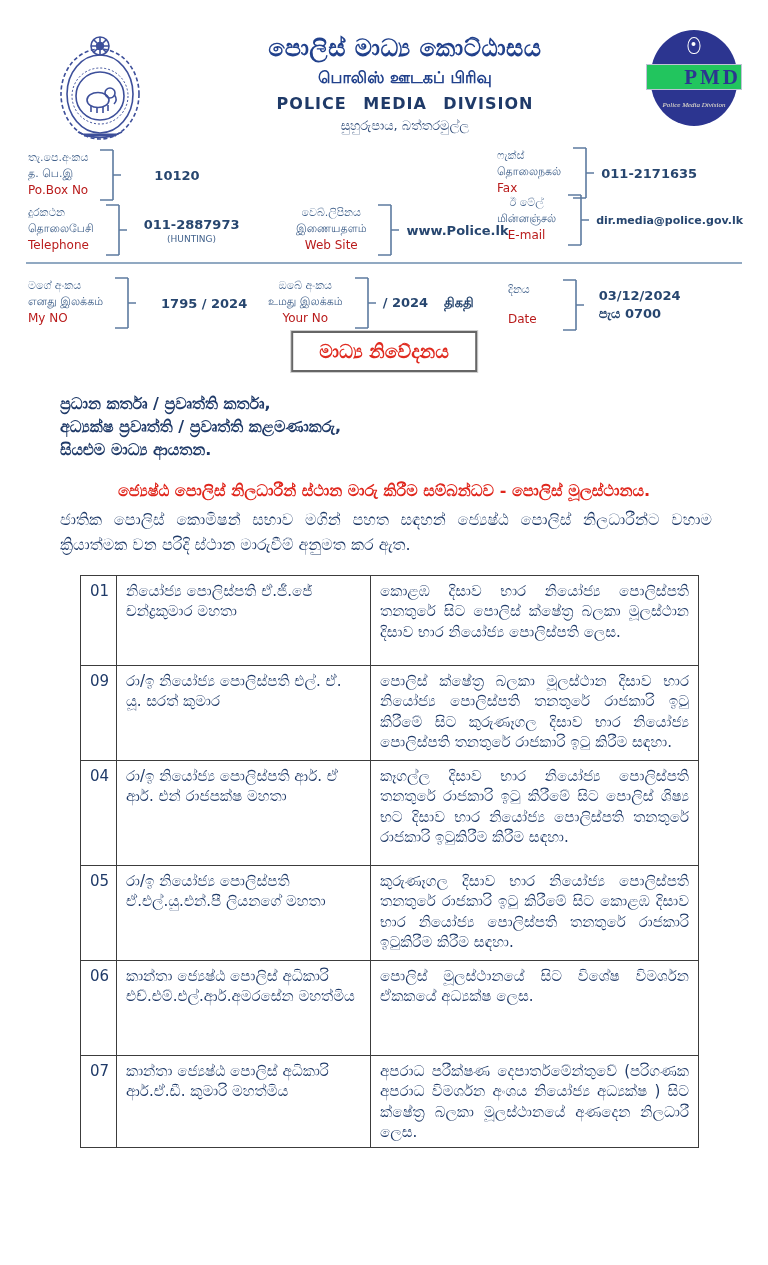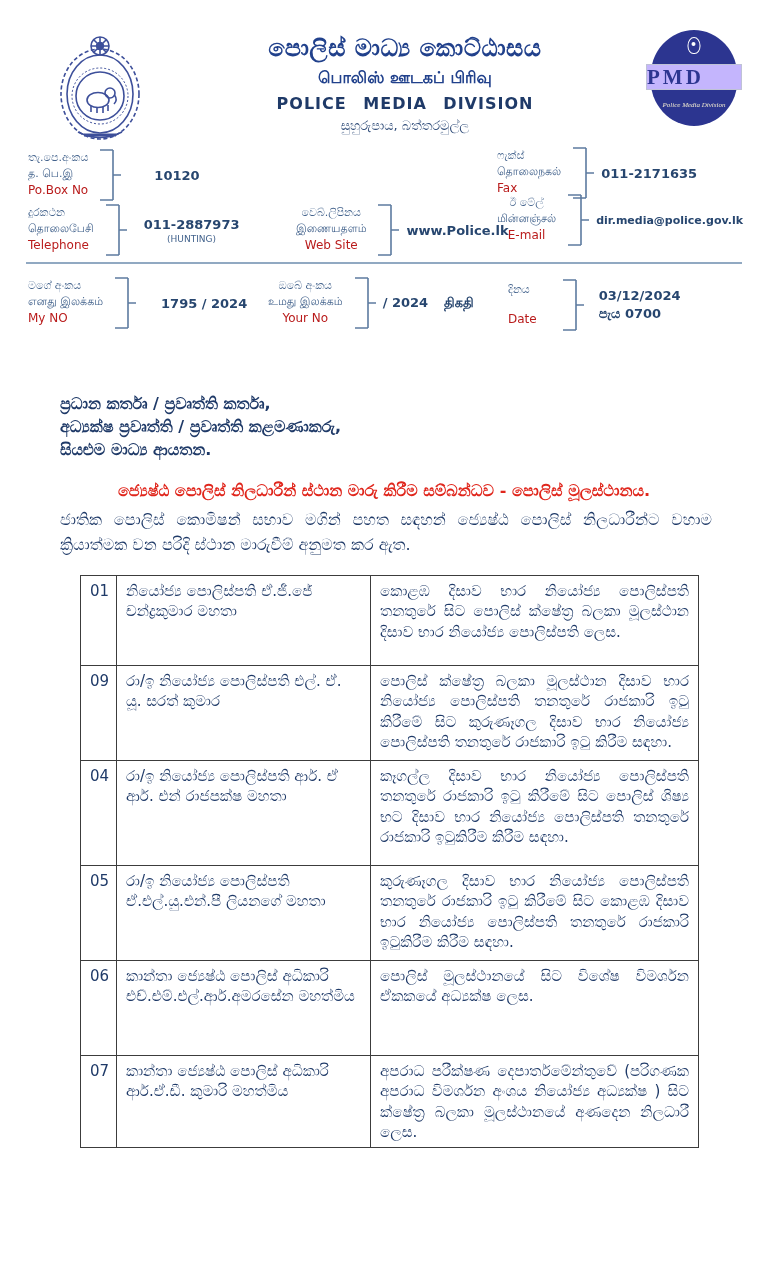--- a/index.html
+++ b/index.html
@@ -18,21 +18,21 @@
   .title-ta { font-size:16px; font-weight:bold; color:#21418c; margin-top:6px; }
   .title-en { font-size:16px; font-weight:bold; color:#1f3a68; letter-spacing:1px; word-spacing:10px; margin-top:5px; }
   .addr-si  { font-size:13px; color:#2d4a77; margin-top:5px; }
   .pmd-logo { position:relative; width:88px; height:96px; flex:0 0 auto; margin-top:4px; }
   .pmd-ellipse { position:absolute; inset:0; background:#2c3590; border-radius:50%; }
   .pmd-crest { position:absolute; top:7px; left:50%; transform:translateX(-50%);
                width:13px; height:17px; border:1.5px solid #ffffff; border-radius:50% 50% 45% 45%; }
   .pmd-crest::after { content:""; position:absolute; top:4px; left:3px; width:4px; height:4px;
                background:#ffffff; border-radius:50%; }
   .pmd-band { position:absolute; top:34px; left:-4px; right:-4px; height:26px;
-              background:#c4b5fd; border:1px solid #bfc2d6; display:flex; align-items:center; justify-content:flex-start; }
+              background:#22c55e; border:1px solid #bfc2d6; display:flex; align-items:center; justify-content:flex-end; }
   .pmd-band span { font-family:"Liberation Serif", serif; font-weight:bold; font-size:21px;
               color:#2c3590; letter-spacing:3px; }
   .pmd-sub { position:absolute; bottom:17px; left:0; right:0; text-align:center;
              font-family:"Liberation Serif", serif; font-style:italic; font-size:7px; color:#efe8cf; }
 
   
   .cgroup { position:absolute; display:flex; align-items:center; }
   .clabels { font-size:11px; line-height:1.45; color:#42628c; }
   .clabels .en { color:#b91c1c; font-size:12px; }
   .bracket { margin:0 6px 0 10px; flex:0 0 auto; }
@@ -215,20 +215,23 @@
     </div>
     <svg class="bracket" style="margin-left:24px;" width="24" height="54" viewBox="0 0 24 54">
       <path d="M2 2 H15 M15 2 V52 M15 27 H23 M2 52 H15" fill="none" stroke="#5d7ba0" stroke-width="1.6"></path>
     </svg>
     <div style="margin-left:8px;">
       <div class="cvalue">03/12/2024</div>
       <div class="cvalue ref-time">පැය 0700</div>
     </div>
   </div>
 
+  <div class="release-box">
+    <span>මාධ්‍ය නිවේදනය</span>
+  </div>
 
   <div class="addressees">
     <div>ප්‍රධාන කර්තෘ / ප්‍රවෘත්ති කර්තෘ,</div>
     <div>අධ්‍යක්ෂ ප්‍රවෘත්ති / ප්‍රවෘත්ති කළමණාකරු,</div>
     <div>සියළුම මාධ්‍ය ආයතන.</div>
   </div>
 
   <div class="subject">ජ්‍යෙෂ්ඨ පොලිස් නිලධාරීන් ස්ථාන මාරු කිරීම සම්බන්ධව - පොලිස් මූලස්ථානය.</div>
 
   <div class="body-par">ජාතික පොලිස් කොමිෂන් සභාව මගින් පහත සඳහන් ජ්‍යෙෂ්ඨ පොලිස් නිලධාරීන්ට වහාම ක්‍රියාත්මක වන පරිදි ස්ථාන මාරුවීම් අනුමත කර ඇත.</div>

